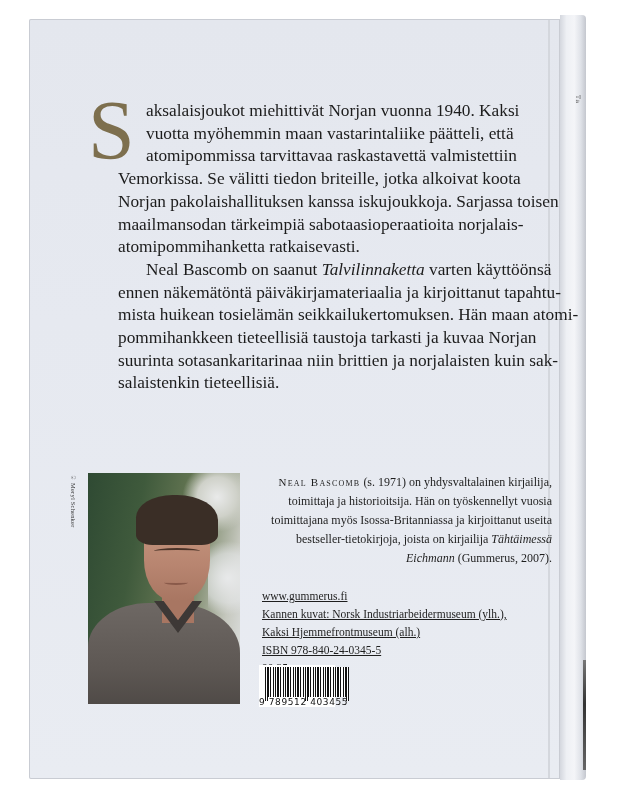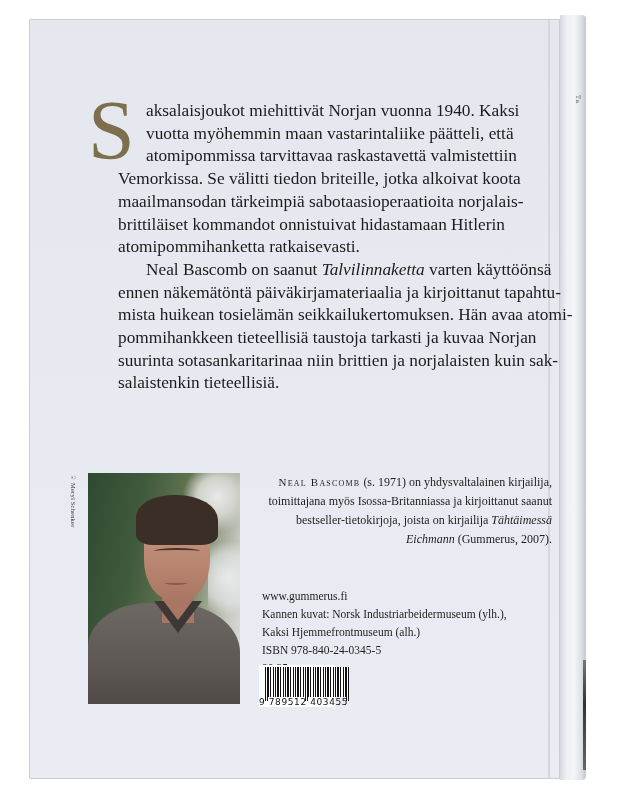--- a/index.html
+++ b/index.html
@@ -34,21 +34,21 @@
   .photo .neck { position:absolute; left:74px; top:120px; width:32px; height:30px; background:#a87662; }
   .photo .shirt { position:absolute; left:0; top:130px; width:152px; height:110px; background:linear-gradient(180deg,#6e6864 0%,#5d5753 60%,#4c4744 100%); border-radius:40% 45% 0 0; }
   .photo .collar { position:absolute; left:66px; top:128px; width:48px; height:32px; background:#3d3836; clip-path:polygon(0 0,50% 100%,100% 0,80% 0,50% 60%,20% 0); }
   .credit { position:absolute; left:70px; top:474px; font-family:"Liberation Serif", serif; font-size:6.5px; color:#333; writing-mode:vertical-rl; letter-spacing:0.2px; }
 
   .bio { position:absolute; left:262px; top:473px; width:290px; font-family:"Liberation Serif", serif; font-size:12px; line-height:19px; color:#1e1e1e; }
   .bio .line { display:block; white-space:nowrap;text-align:right; }
   .smallcaps { font-variant:small-caps; letter-spacing:1.2px; font-size:11px; }
 
   .meta { position:absolute; left:262px; top:587px; font-family:"Liberation Serif", serif; font-size:11.5px; line-height:18px; color:#1e1e1e; }
-  .meta .line { display:block; white-space:nowrap; }
+  .meta .line { display:block; white-space:nowrap;text-decoration:underline; }
 
   .barcode { position:absolute; left:259px; top:665px; width:76px; height:42px; background:#fff; }
   .barcode .bars { position:absolute; left:6px; top:2px; width:84px; height:30px;
     background:repeating-linear-gradient(90deg,#111 0px,#111 1px,#fff 1px,#fff 2px,#111 2px,#111 4px,#fff 4px,#fff 5px,#111 5px,#111 6px,#fff 6px,#fff 8px,#111 8px,#111 9px,#fff 9px,#fff 10px); }
   .barcode .guard-l, .barcode .guard-m, .barcode .guard-r { position:absolute; top:2px; width:3px; height:34px; background:repeating-linear-gradient(90deg,#111 0,#111 1px,#fff 1px,#fff 2px); }
   .barcode .guard-l { left:6px; } .barcode .guard-m { left:46px; } .barcode .guard-r { left:87px; }
   .barcode .digits { position:absolute; left:0; top:32px; width:93px; font-family:"DejaVu Sans", sans-serif; font-size:9px; line-height:10px; color:#111; letter-spacing:0.6px; white-space:nowrap; }
 </style>
 </head>
 <body>
@@ -62,28 +62,28 @@
 <div class="dropcap">S</div>
 
 <div class="blurb">
   <p class="first-lines">
     <span class="line">aksalaisjoukot miehittivät Norjan vuonna 1940. Kaksi</span>
     <span class="line">vuotta myöhemmin maan vastarintaliike päätteli, että</span>
     <span class="line">atomipommissa tarvittavaa raskastavettä valmistettiin</span>
   </p>
   <p>
     <span class="line">Vemorkissa. Se välitti tiedon briteille, jotka alkoivat koota</span>
+    <span class="line">Norjan pakolaishallituksen kanssa iskujoukkoja. Sarjassa toisen</span>
     <span class="line">maailmansodan tärkeimpiä sabotaasioperaatioita norjalais-</span>
-    <span class="line">brittiläiset kommandot onnistuivat hidastamaan Hitlerin</span>
     <span class="line">atomipommihanketta ratkaisevasti.</span>
   </p>
   <p>
     <span class="line indent"><span>Neal Bascomb on saanut </span><em>Talvilinnaketta</em><span> varten käyttöönsä</span></span>
     <span class="line">ennen näkemätöntä päiväkirjamateriaalia ja kirjoittanut tapahtu-</span>
-    <span class="line">mista huikean tosielämän seikkailukertomuksen. Hän avaa atomi-</span>
+    <span class="line">mista huikean tosielämän seikkailukertomuksen. Hän maan atomi-</span>
     <span class="line">pommihankkeen tieteellisiä taustoja tarkasti ja kuvaa Norjan</span>
     <span class="line">suurinta sotasankaritarinaa niin brittien ja norjalaisten kuin sak-</span>
     <span class="line">salaistenkin tieteellisiä.</span>
   </p>
 </div>
 
 <div class="credit">© Meryl Schenker</div>
 
 <div class="photo">
   <div class="bokeh1"></div>
@@ -92,21 +92,22 @@
   <div class="neck"></div>
   <div class="collar"></div>
   <div class="face"></div>
   <div class="hair"></div>
   <div class="eyes"></div>
   <div class="mouth"></div>
 </div>
 
 <div class="bio">
   <span class="line"><span class="smallcaps">Neal Bascomb</span><span> (s. 1971) on yhdysvaltalainen kirjailija,</span></span>
-  <span class="line">toimittajana myös Isossa-Britanniassa ja kirjoittanut saanut</span>
+  <span class="line">toimittaja ja historioitsija. Hän on työskennellyt vuosia</span>
+  <span class="line">toimittajana myös Isossa-Britanniassa ja kirjoittanut useita</span>
   <span class="line"><span>bestseller-tietokirjoja, joista on kirjailija </span><em>Tähtäimessä</em></span>
   <span class="line"><em>Eichmann</em><span> (Gummerus, 2007).</span></span>
 </div>
 
 <div class="meta">
   <span class="line">www.gummerus.fi</span>
   <span class="line">Kannen kuvat: Norsk Industriarbeidermuseum (ylh.),</span>
   <span class="line">Kaksi Hjemmefrontmuseum (alh.)</span>
   <span class="line">ISBN 978-840-24-0345-5</span>
   <span class="line">90.35</span>

